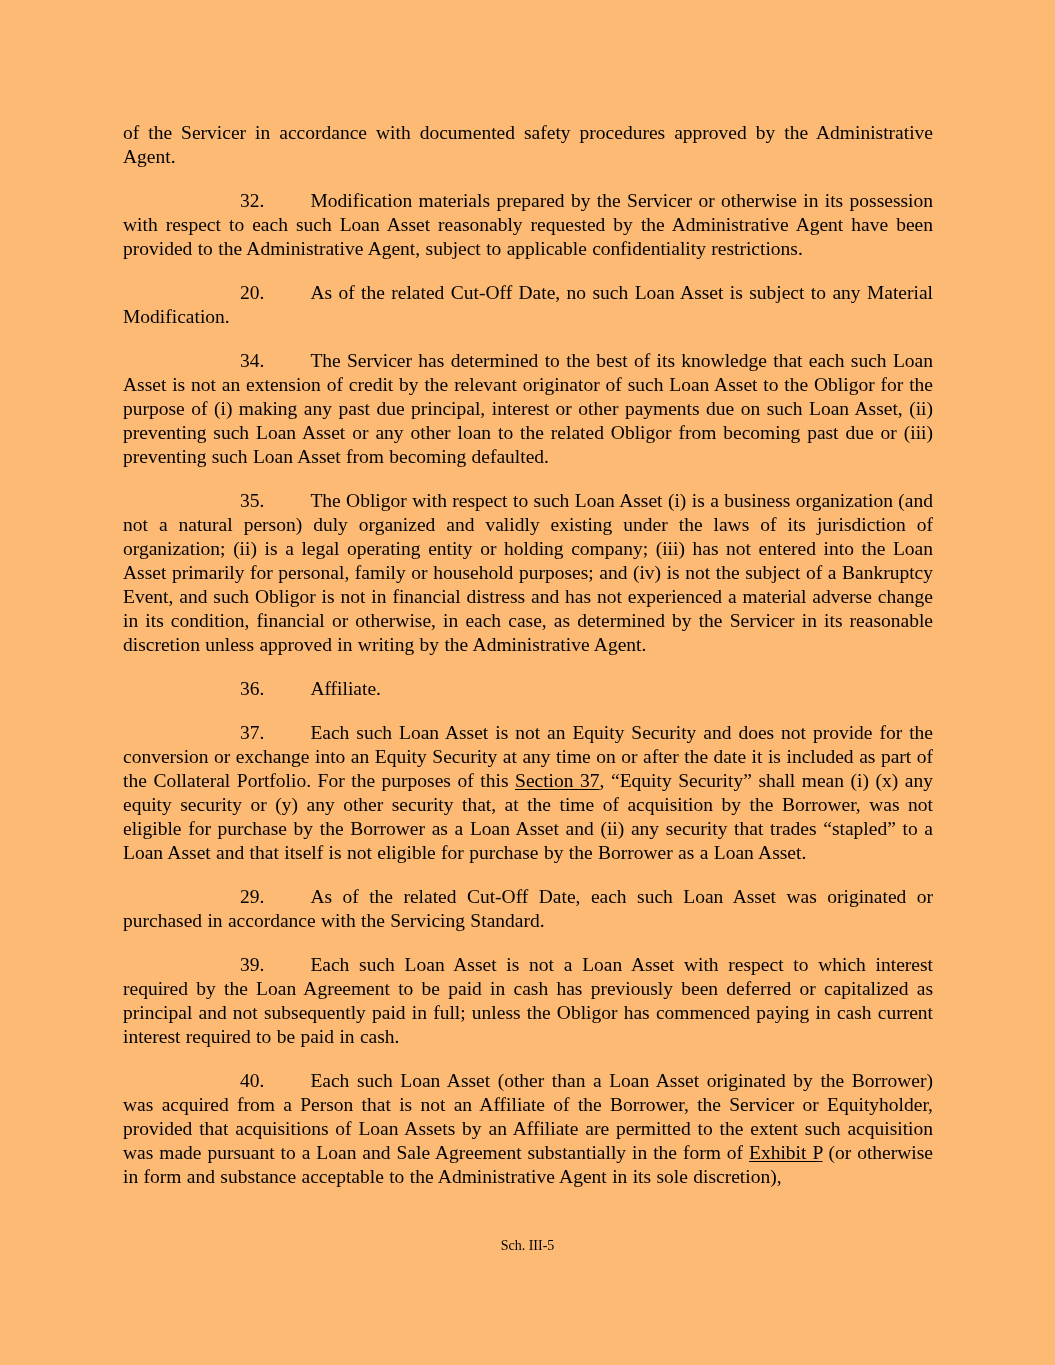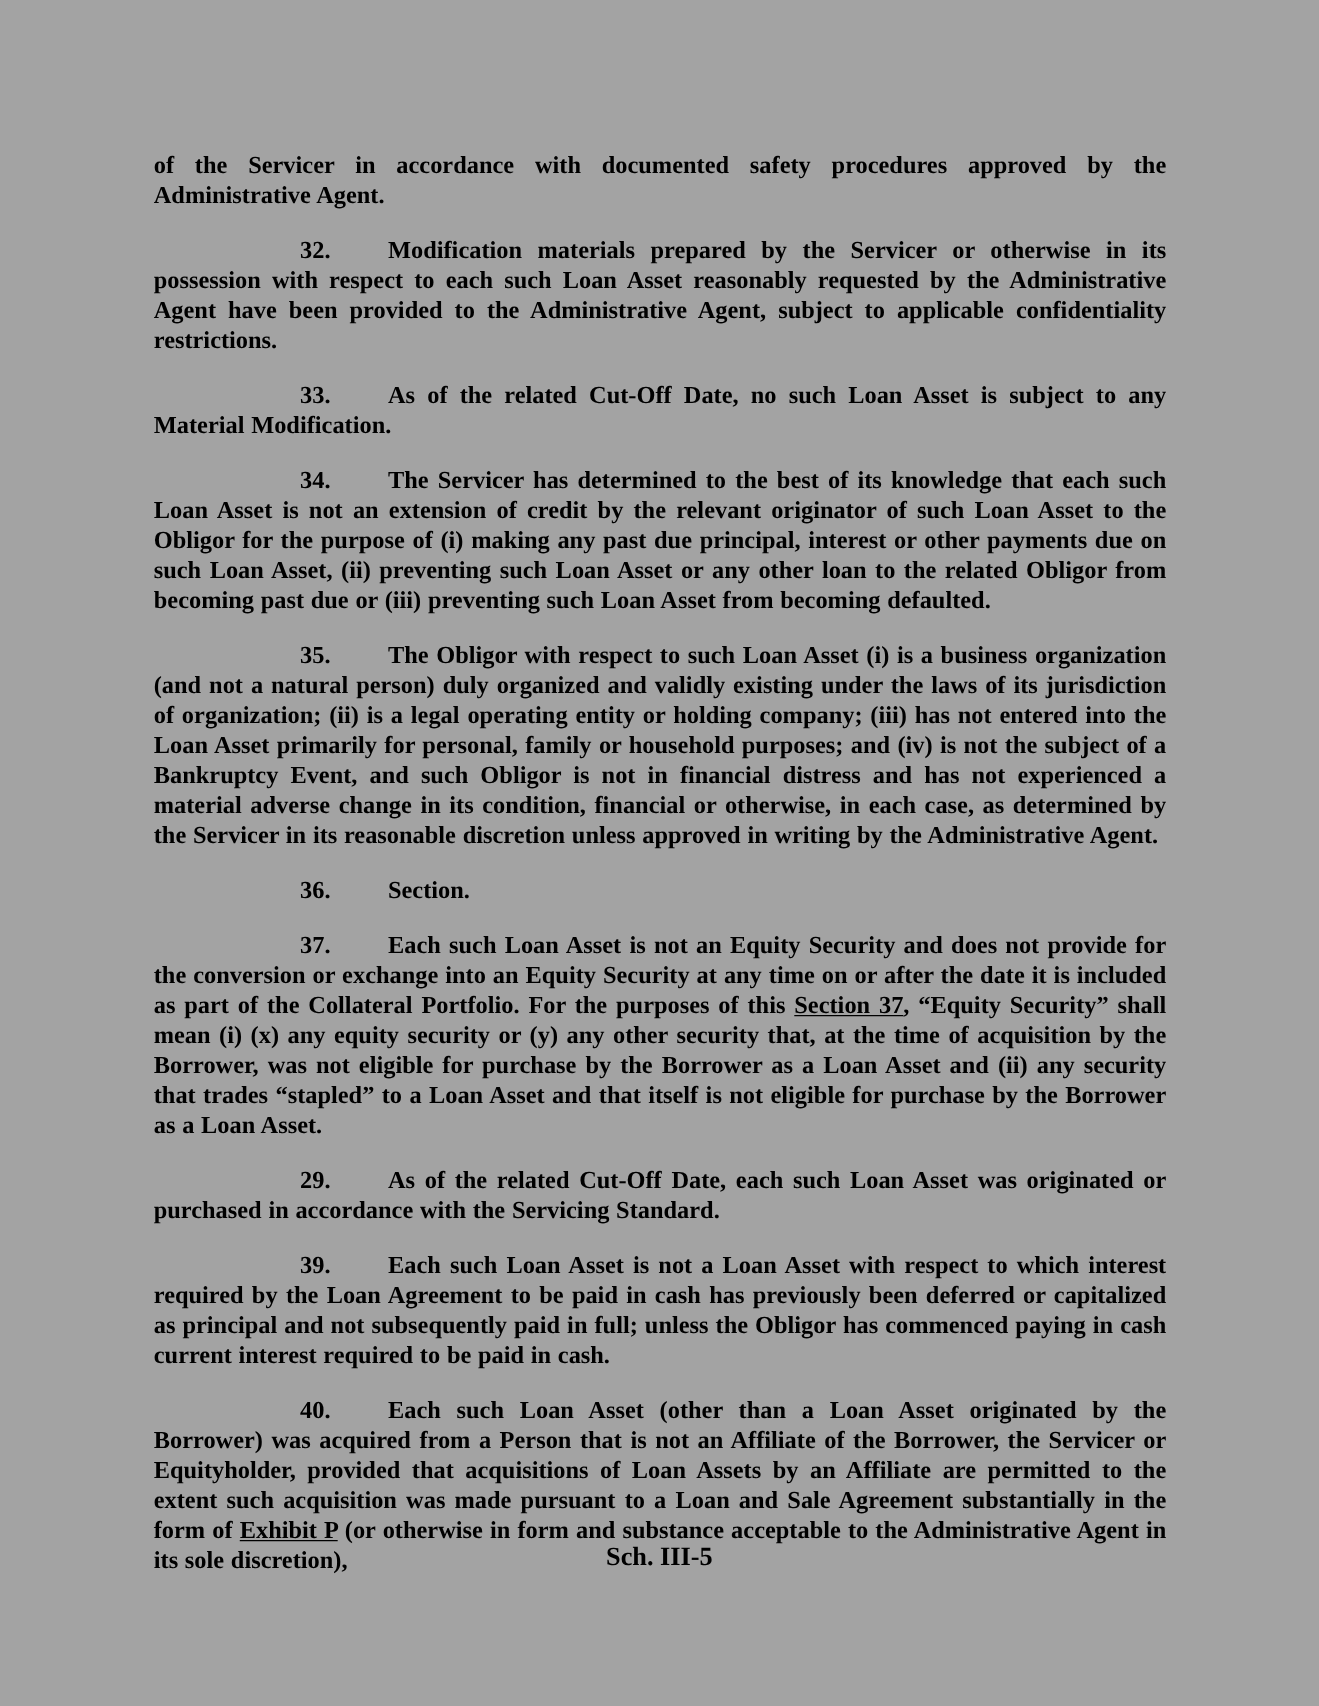--- a/index.html
+++ b/index.html
@@ -8,22 +8,21 @@
     width: 1055px;
     height: 1365px;
     position: relative;
     font-family: "Liberation Serif", serif;
     color: #000000;
     overflow: hidden;
   }
   .page {
     position: absolute;
     inset: 0;
-    background: #a3a3a3;
-    font-weight: bold;
+    background: #fdba74;
   }
   .text-block {
     position: absolute;
     left: 123px;
     top: 121px;
     width: 810px;
   }
   p.para {
     font-size: 19.5px;
     line-height: 24px;
@@ -34,35 +33,35 @@
   p.para.numbered { text-indent: 117px; }
   .pnum { }
   .tab { display: inline-block; width: 46px; }
   .u { text-decoration: underline; text-underline-offset: 2px; }
   .footer {
     position: absolute;
     top: 1235px;
     left: 0;
     width: 100%;
     text-align: center;
-    font-size: 21px;
+    font-size: 14px;
     line-height: 21px;
     color: #000000;
   }
 </style>
 </head>
 <body>
 
 <div class="page">
   <div class="text-block" id="paragraphs">
       <p class="para"><span class="">of the Servicer in accordance with documented safety procedures approved by the Administrative Agent.</span></p>
       <p class="para numbered"><span class="pnum">32.</span><span class="tab"></span><span class="">Modification materials prepared by the Servicer or otherwise in its possession with respect to each such Loan Asset reasonably requested by the Administrative Agent have been provided to the Administrative Agent, subject to applicable confidentiality restrictions.</span></p>
-      <p class="para numbered"><span class="pnum">33.</span><span class="tab"></span><span class="">As of the related Cut-Off Date, no such Loan Asset is subject to any Material Modification.</span></p>
+      <p class="para numbered"><span class="pnum">20.</span><span class="tab"></span><span class="">As of the related Cut-Off Date, no such Loan Asset is subject to any Material Modification.</span></p>
       <p class="para numbered"><span class="pnum">34.</span><span class="tab"></span><span class="">The Servicer has determined to the best of its knowledge that each such Loan Asset is not an extension of credit by the relevant originator of such Loan Asset to the Obligor for the purpose of (i) making any past due principal, interest or other payments due on such Loan Asset, (ii) preventing such Loan Asset or any other loan to the related Obligor from becoming past due or (iii) preventing such Loan Asset from becoming defaulted.</span></p>
       <p class="para numbered"><span class="pnum">35.</span><span class="tab"></span><span class="">The Obligor with respect to such Loan Asset (i) is a business organization (and not a natural person) duly organized and validly existing under the laws of its jurisdiction of organization; (ii) is a legal operating entity or holding company; (iii) has not entered into the Loan Asset primarily for personal, family or household purposes; and (iv) is not the subject of a Bankruptcy Event, and such Obligor is not in financial distress and has not experienced a material adverse change in its condition, financial or otherwise, in each case, as determined by the Servicer in its reasonable discretion unless approved in writing by the Administrative Agent.</span></p>
-      <p class="para numbered"><span class="pnum">36.</span><span class="tab"></span><span class="">Section.</span></p>
+      <p class="para numbered"><span class="pnum">36.</span><span class="tab"></span><span class="">Affiliate.</span></p>
       <p class="para numbered"><span class="pnum">37.</span><span class="tab"></span><span class="">Each such Loan Asset is not an Equity Security and does not provide for the conversion or exchange into an Equity Security at any time on or after the date it is included as part of the Collateral Portfolio.  For the purposes of this </span><span class="u">Section 37</span><span class="">, “Equity Security” shall mean (i) (x) any equity security or (y) any other security that, at the time of acquisition by the Borrower, was not eligible for purchase by the Borrower as a Loan Asset and (ii) any security that trades “stapled” to a Loan Asset and that itself is not eligible for purchase by the Borrower as a Loan Asset.</span></p>
       <p class="para numbered"><span class="pnum">29.</span><span class="tab"></span><span class="">As of the related Cut-Off Date, each such Loan Asset was originated or purchased in accordance with the Servicing Standard.</span></p>
       <p class="para numbered"><span class="pnum">39.</span><span class="tab"></span><span class="">Each such Loan Asset is not a Loan Asset with respect to which interest required by the Loan Agreement to be paid in cash has previously been deferred or capitalized as principal and not subsequently paid in full; unless the Obligor has commenced paying in cash current interest required to be paid in cash.</span></p>
       <p class="para numbered"><span class="pnum">40.</span><span class="tab"></span><span class="">Each such Loan Asset (other than a Loan Asset originated by the Borrower) was acquired from a Person that is not an Affiliate of the Borrower, the Servicer or Equityholder, provided that acquisitions of Loan Assets by an Affiliate are permitted to the extent such acquisition was made pursuant to a Loan and Sale Agreement substantially in the form of </span><span class="u">Exhibit P</span><span class=""> (or otherwise in form and substance acceptable to the Administrative Agent in its sole discretion),</span></p>
     </div>
   <div class="footer">Sch. III-5</div>
 </div>
 
 </body></html>

